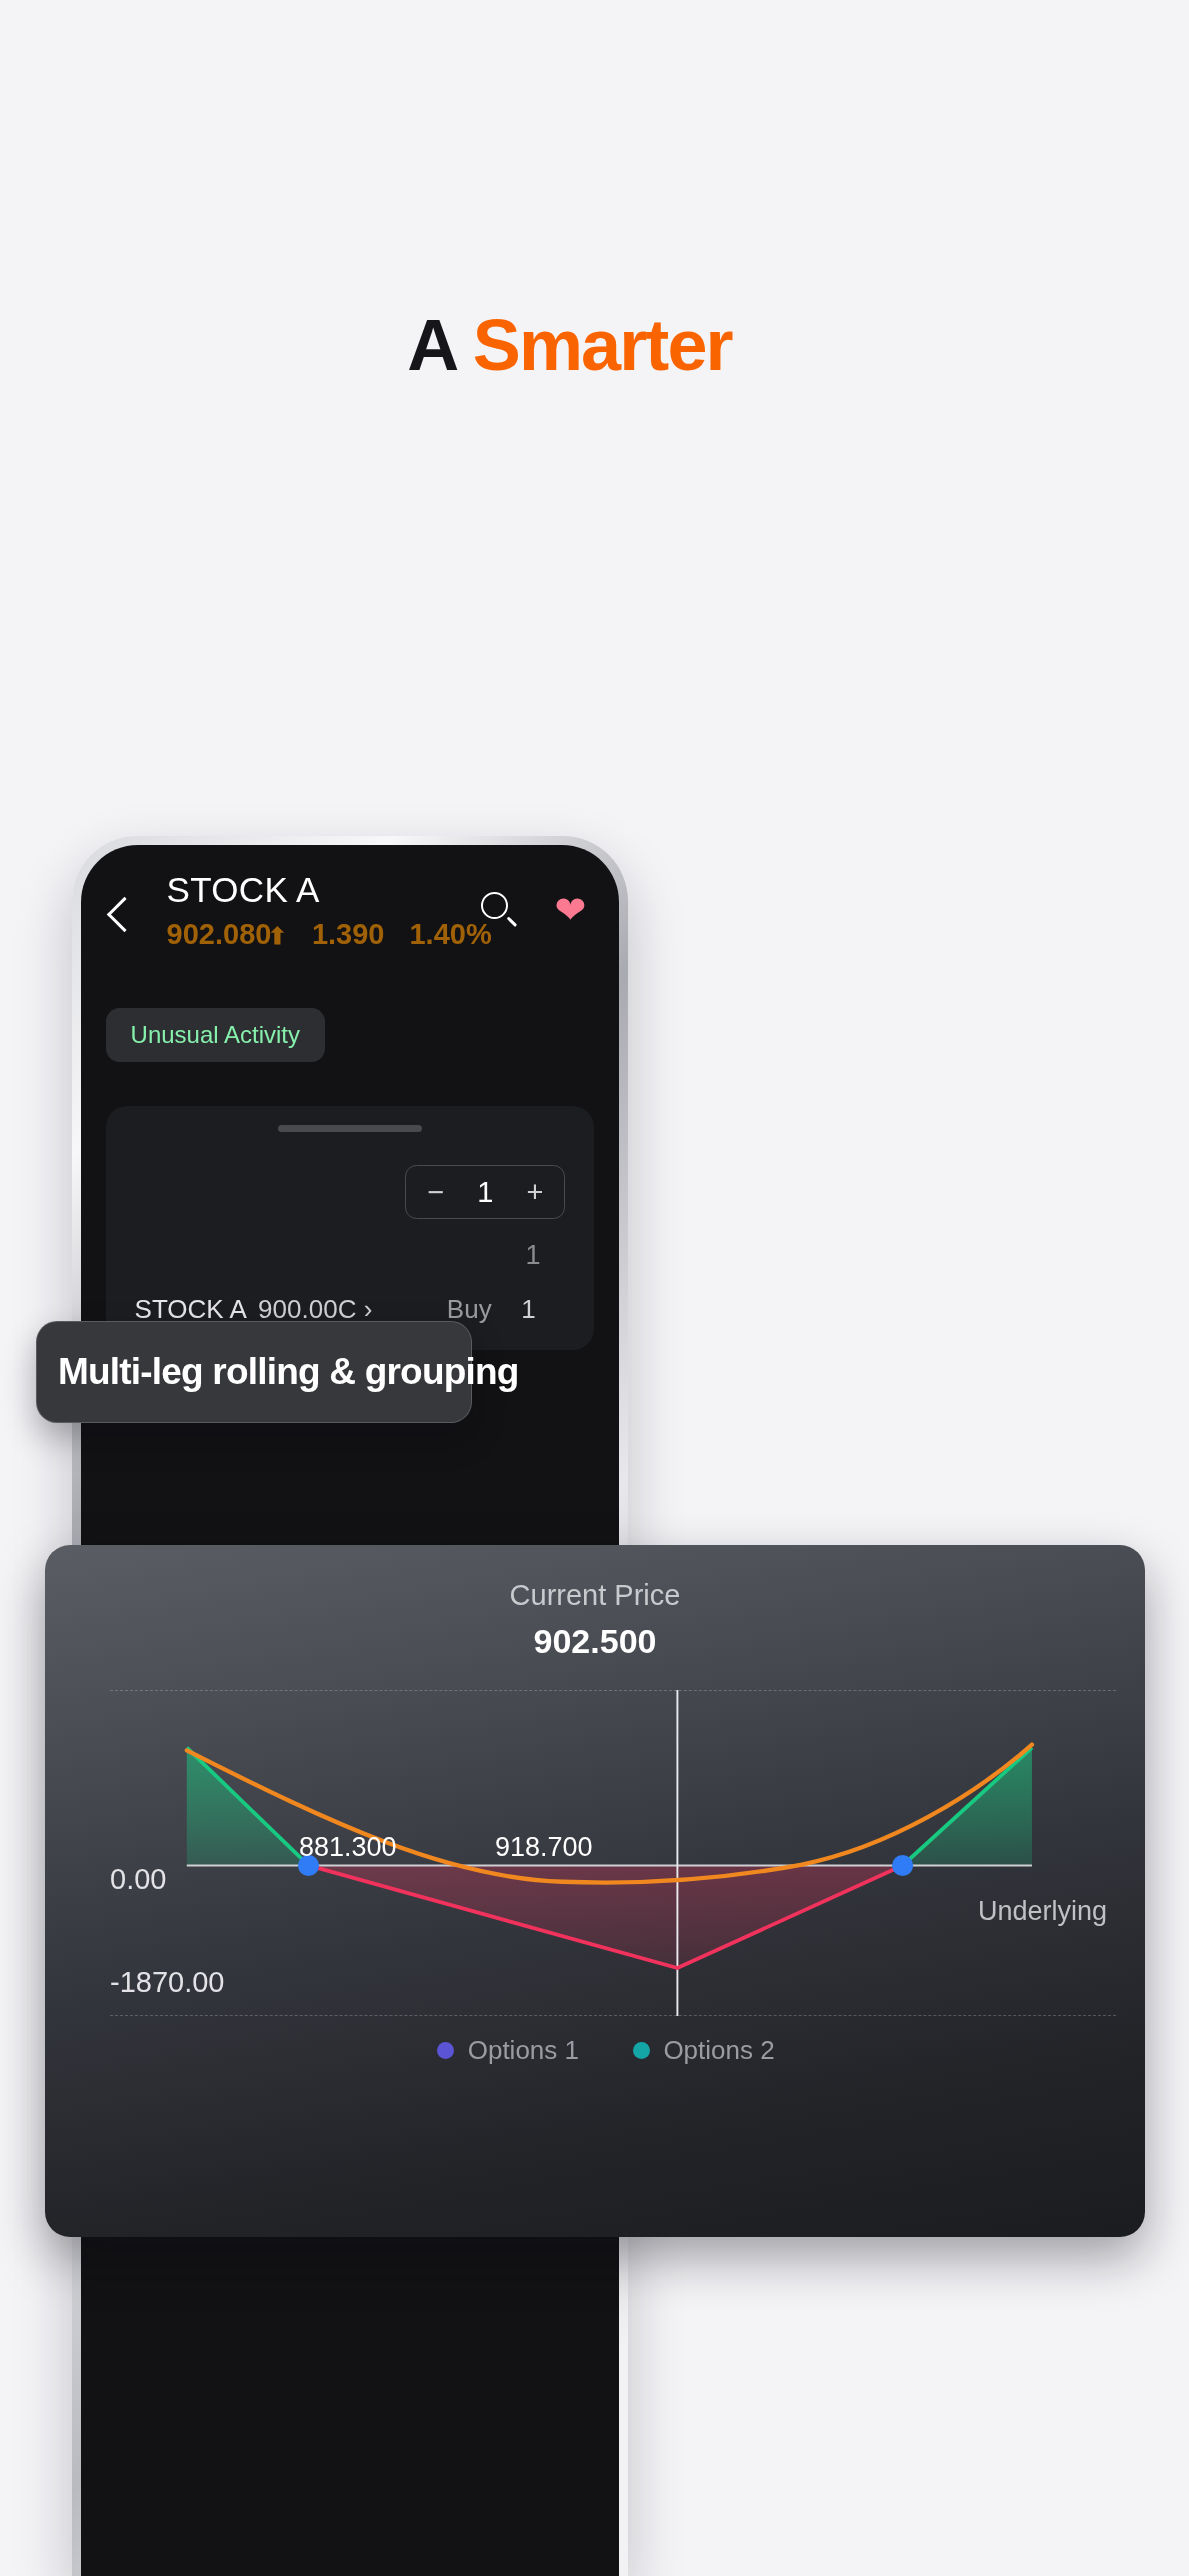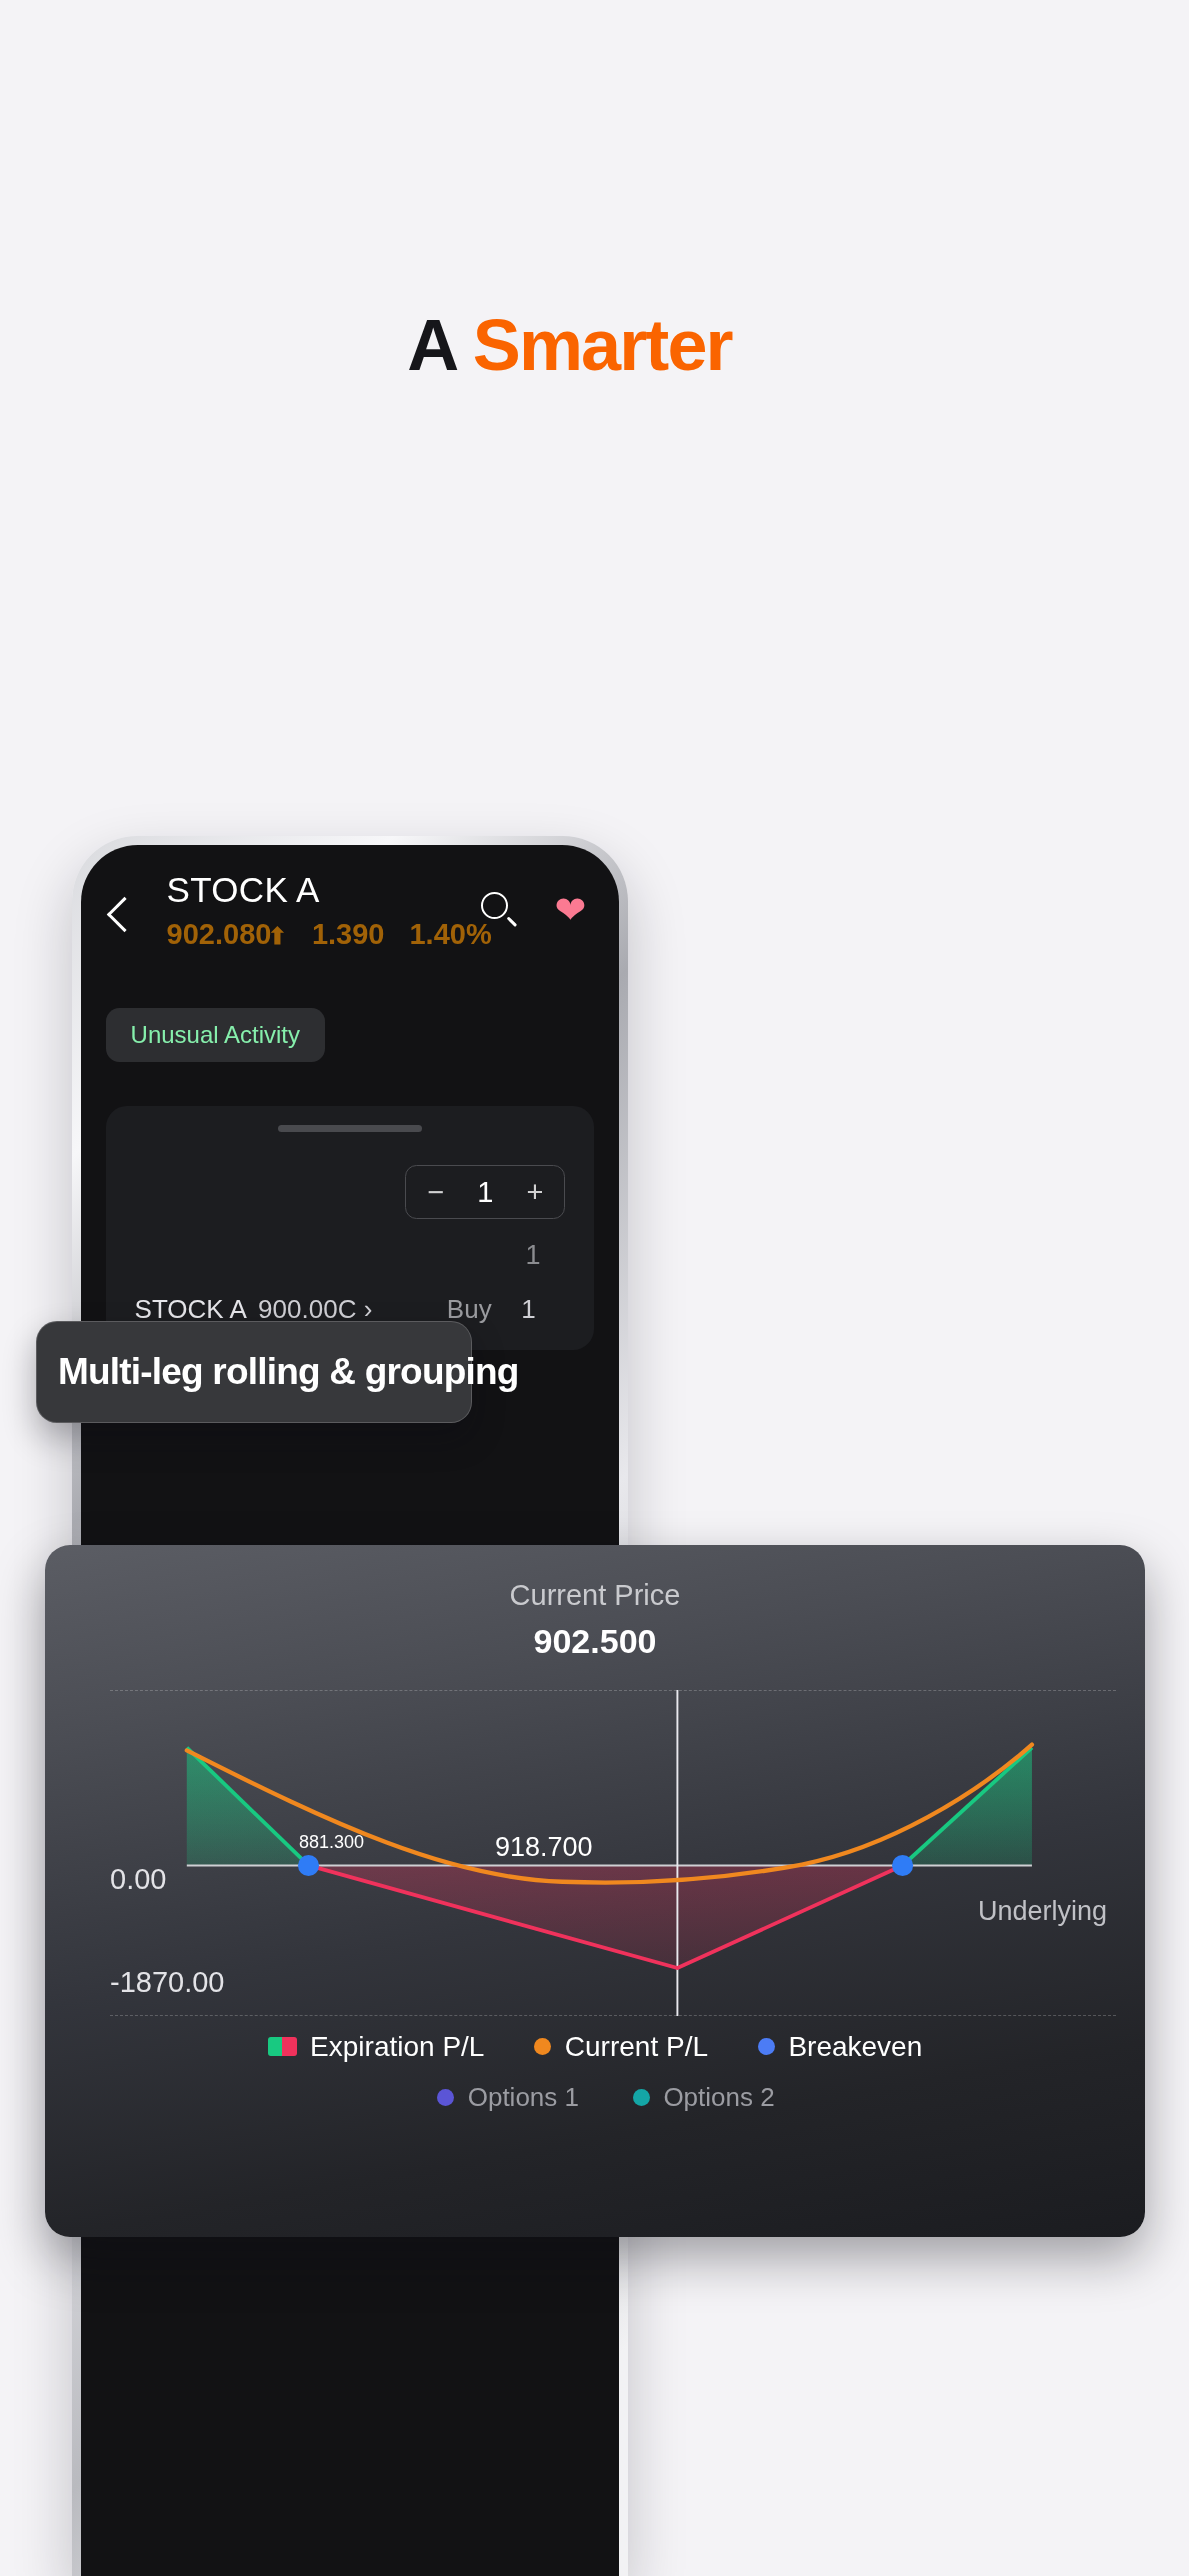--- a/index.html
+++ b/index.html
@@ -161,21 +161,21 @@
 
   .plot { position: relative; margin: 29px 0 0 0; height: 326px; }
   .plot svg { position: absolute; inset: 0; width: 100%; height: 100%; }
   .dashed-top { position: absolute; left: 65px; right: 29px; top: 0;
     border-top: 1.9px dashed rgba(255,255,255,.22); }
   .dashed-bot { position: absolute; left: 65px; right: 29px; bottom: 0;
     border-top: 1.9px dashed rgba(255,255,255,.22); }
   .y-zero { position: absolute; left: 65px; top: 173px; font-size: 29px; color: #e3e3e7; }
   .y-min { position: absolute; left: 65px; top: 276px; font-size: 29px; color: #e3e3e7; }
   .x-lab { position: absolute; right: 38px; top: 206px; font-size: 27px; color: #c0c1c6; }
-  .be-l { position: absolute; left: 254px; top: 142px; font-size: 18px; color: #fff; }
+  .be-l { position: absolute; left: 254px; top: 142px; font-size: 27px; color: #fff; }
   .be-r { position: absolute; left: 450px; top: 142px; font-size: 27px; color: #fff; }
 
   .legend { display: flex; justify-content: center; gap: 50px; align-items: center;
             margin-top: 15.3px; font-size: 28px; color: #fff; }
   .legend2 { display: flex; justify-content: center; gap: 54px; align-items: center;
              margin-top: 19px; font-size: 26px; color: #9b9ca2; padding-left: 22px; }
   .lg { display: flex; align-items: center; gap: 13.4px; }
   .sw-split { width: 29px; height: 19px; border-radius: 2.9px;
               background: linear-gradient(90deg,#18c981 0%,#18c981 50%,#f0325c 50%,#f0325c 100%); }
   .dot { width: 17px; height: 17px; border-radius: 50%; }
@@ -320,34 +320,20 @@
         <circle cx="895" cy="183" r="11" fill="#2f7cf6"></circle>
       </svg>
 
       <div class="y-zero">0.00</div>
       <div class="y-min">-1870.00</div>
       <div class="x-lab">Underlying</div>
       <div class="be-l">881.300</div>
       <div class="be-r">918.700</div>
     </div>
 
-    <div class="legend">
-      <div class="lg">
-        <span class="sw-split"></span>
-        <span>Expiration P/L</span>
-      </div>
-      <div class="lg">
-        <span class="dot" style="background:#f0881f"></span>
-        <span>Current P/L</span>
-      </div>
-      <div class="lg">
-        <span class="dot" style="background:#4c7cf5"></span>
-        <span>Breakeven</span>
-      </div>
-    </div>
 
     <div class="legend2">
       <div class="lg">
         <span class="dot" style="background:#5b55d6"></span>
         <span>Options 1</span>
       </div>
       <div class="lg">
         <span class="dot" style="background:#14a6a6"></span>
         <span>Options 2</span>
       </div>

